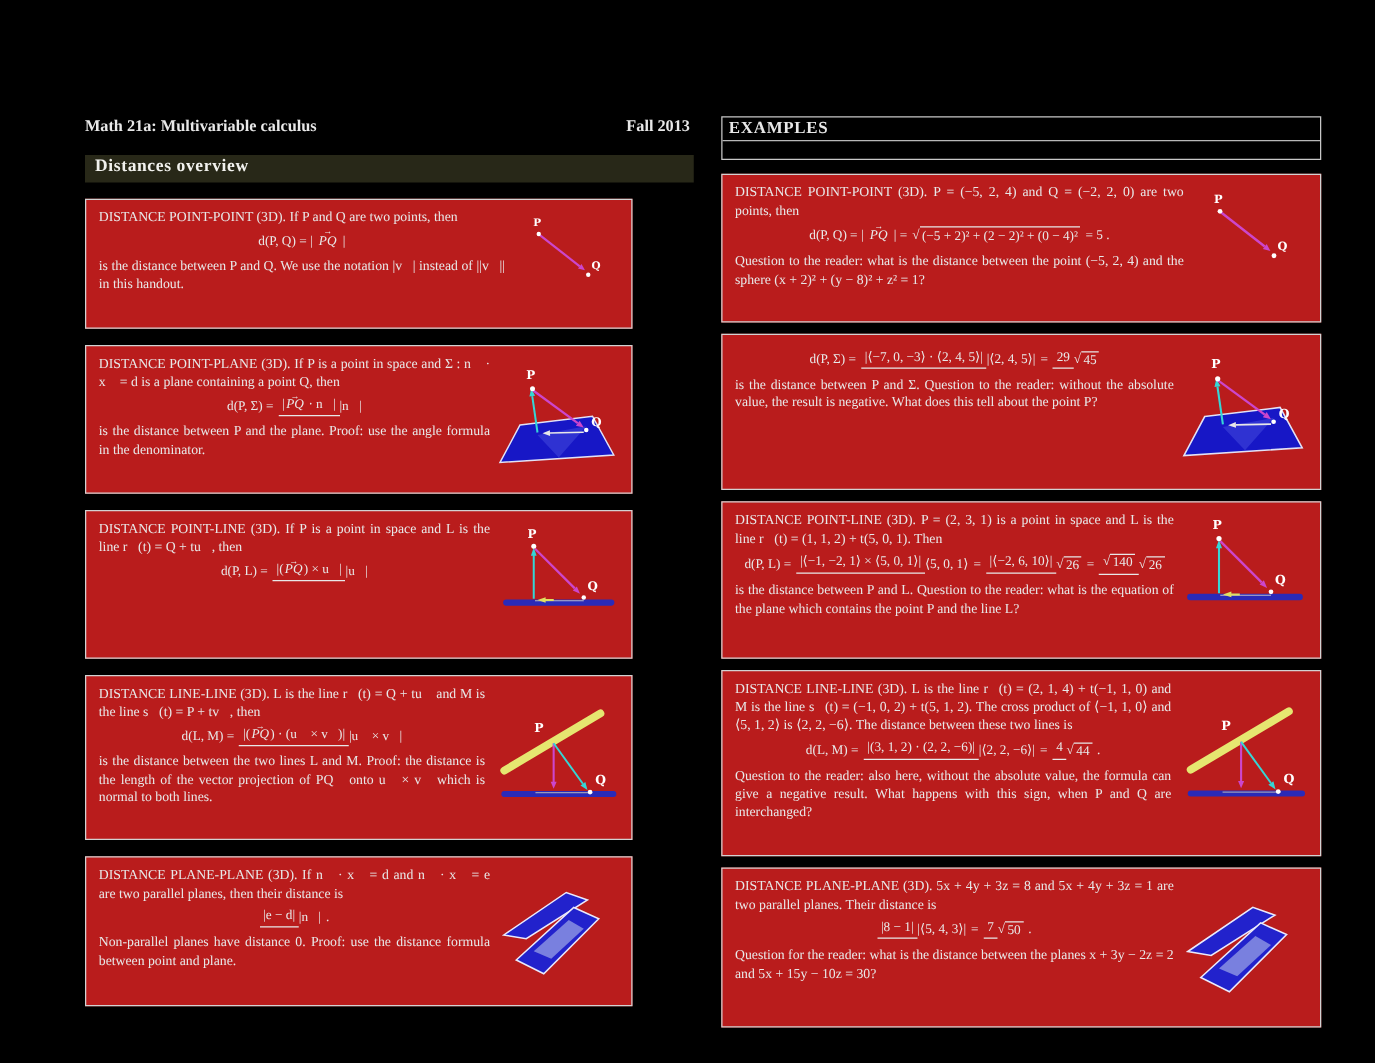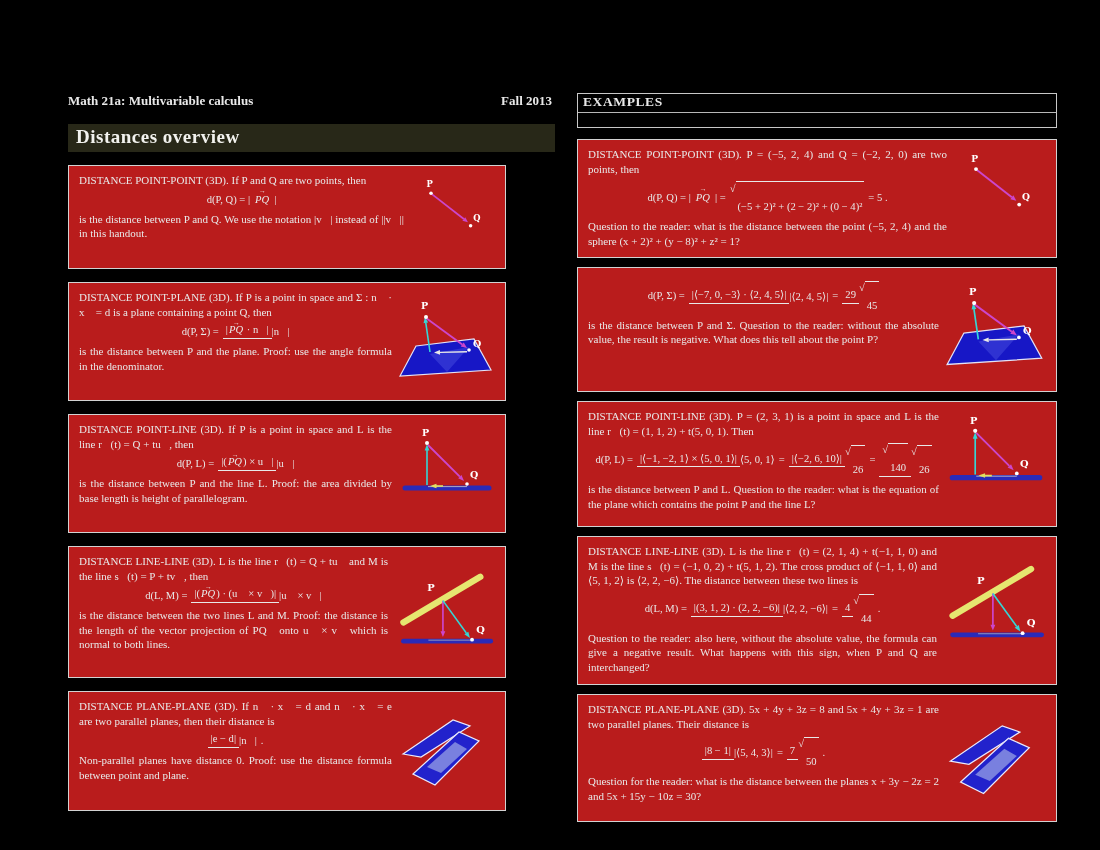--- a/index.html
+++ b/index.html
@@ -4,42 +4,42 @@
 <style>
   * { box-sizing: border-box; margin: 0; padding: 0; }
   html,body { background:#000; }
   body { width:1100px; height:850px; position:relative; overflow:hidden;
          font-family:"Liberation Serif","DejaVu Serif",serif; color:#e8e8e8; }
   .col { position:absolute; top:93px; }
   #left-col { left:68px; width:487px; }
   #right-col { left:577px; width:480px; }
   .hdr-row { display:flex; justify-content:space-between; font-weight:bold; font-size:13px; padding-right:3px; }
   .title-bar { margin-top:15px; background:#282818; color:#f2f2ee; font-weight:bold;
-               font-size:19px; padding:2px 8px 4px; letter-spacing:0.5px; }
+               font-size:14px; padding:2px 8px 4px; letter-spacing:0.5px; }
   .examples-box { border:1.3px solid #c8c8c8; padding-bottom:14px; margin-bottom:11px; }
   .examples-label { display:block; border-bottom:1.2px solid #b8b8b8; font-weight:bold;
                     font-size:13.5px; letter-spacing:0.6px; padding:0 5px 2px; }
   .box { border:1.5px solid #d2d2d2; background:#b91c1c; display:flex; gap:5px;
          padding:7px 8px 6px 10px; }
   #left-col .box { margin-top:13px; width:438px; }
   #left-col .box:first-of-type { margin-top:23px; }
   #right-col .box { margin-bottom:9px; }
   .txt { flex:1 1 auto; font-size:11px; line-height:1.33; text-align:justify; }
   .diag { flex:0 0 auto; display:flex; align-items:flex-start; justify-content:center; }
   .formula { display:flex; justify-content:center; align-items:center; gap:4px;
              margin:5px 0 5px; font-size:10.6px; text-align:center; }
   .frac { display:inline-flex; flex-direction:row; align-items:center; line-height:1.2; }
   .frac .num { border-bottom:1px solid #e8e8e8; padding:0 3px 1px; }
   .frac .den { padding-top:1px; }
   .vec { position:relative; display:inline-block; font-style:italic; padding:0 1px; }
   .vec::after { content:"→"; position:absolute; left:50%; transform:translateX(-50%);
                 top:-0.78em; font-size:0.68em; font-style:normal; }
   .sqrt { display:inline-flex; align-items:flex-start; }
   .sqrt .rsign { padding-top:1px; }
-  .sqrt .rad { border-top:1px solid #e8e8e8; padding:18px 2px 0; }
+  .sqrt .rad { border-top:1px solid #e8e8e8; padding:1px 2px 0; }
   svg text { font-family:"DejaVu Serif",serif; font-weight:bold; font-size:9.5px; fill:#fff; }
   
   #lb1{min-height:104px}#lb2{min-height:119px}#lb3{min-height:119px}#lb4{min-height:132px}#lb5{min-height:120px}
   #rb1{min-height:119px}#rb2{min-height:125px}#rb3{min-height:126px}#rb4{min-height:149px}#rb5{min-height:128px}
 </style>
 </head>
 <body>
 
 <div id="left-col" class="col">
   <div class="hdr-row">
@@ -103,21 +103,20 @@
   <div class="box" id="lb3">
     <div class="txt">
       <p>DISTANCE POINT-LINE (3D). If P is a point in space and L is the line r⃗(t) = Q + tu⃗, then</p>
       <div class="formula">
         <span>d(P, L) =</span>
         <span class="frac">
           <span class="num"><span>|(</span><span class="vec">PQ</span><span>) × u⃗|</span></span>
           <span class="den">|u⃗|</span>
         </span>
       </div>
-      <p>is the distance between P and the line L. Proof: the area divided by base length is height of parallelogram.</p>
     </div>
     <div class="diag">
       <svg width="100" height="100" viewBox="0 0 100 100">
         <line x1="8" y1="66" x2="92" y2="66" stroke="#2a2ab8" stroke-width="5" stroke-linecap="round"></line>
         <line x1="31" y1="64.6" x2="70" y2="64.6" stroke="#b8b8c8" stroke-width="0.9"></line>
         <line x1="30" y1="63" x2="30" y2="28" stroke="#35d6d6" stroke-width="1.6"></line>
         <polygon points="30,22 27.7,28.5 32.3,28.5" fill="#35d6d6"></polygon>
         <line x1="31" y1="23" x2="62.8" y2="54.7" stroke="#cc46cc" stroke-width="1.8"></line>
         <polygon points="67,59 61.2,56.3 64.5,53.1" fill="#cc46cc"></polygon>
         <line x1="46" y1="64" x2="39" y2="64" stroke="#e0e060" stroke-width="1.6"></line>

